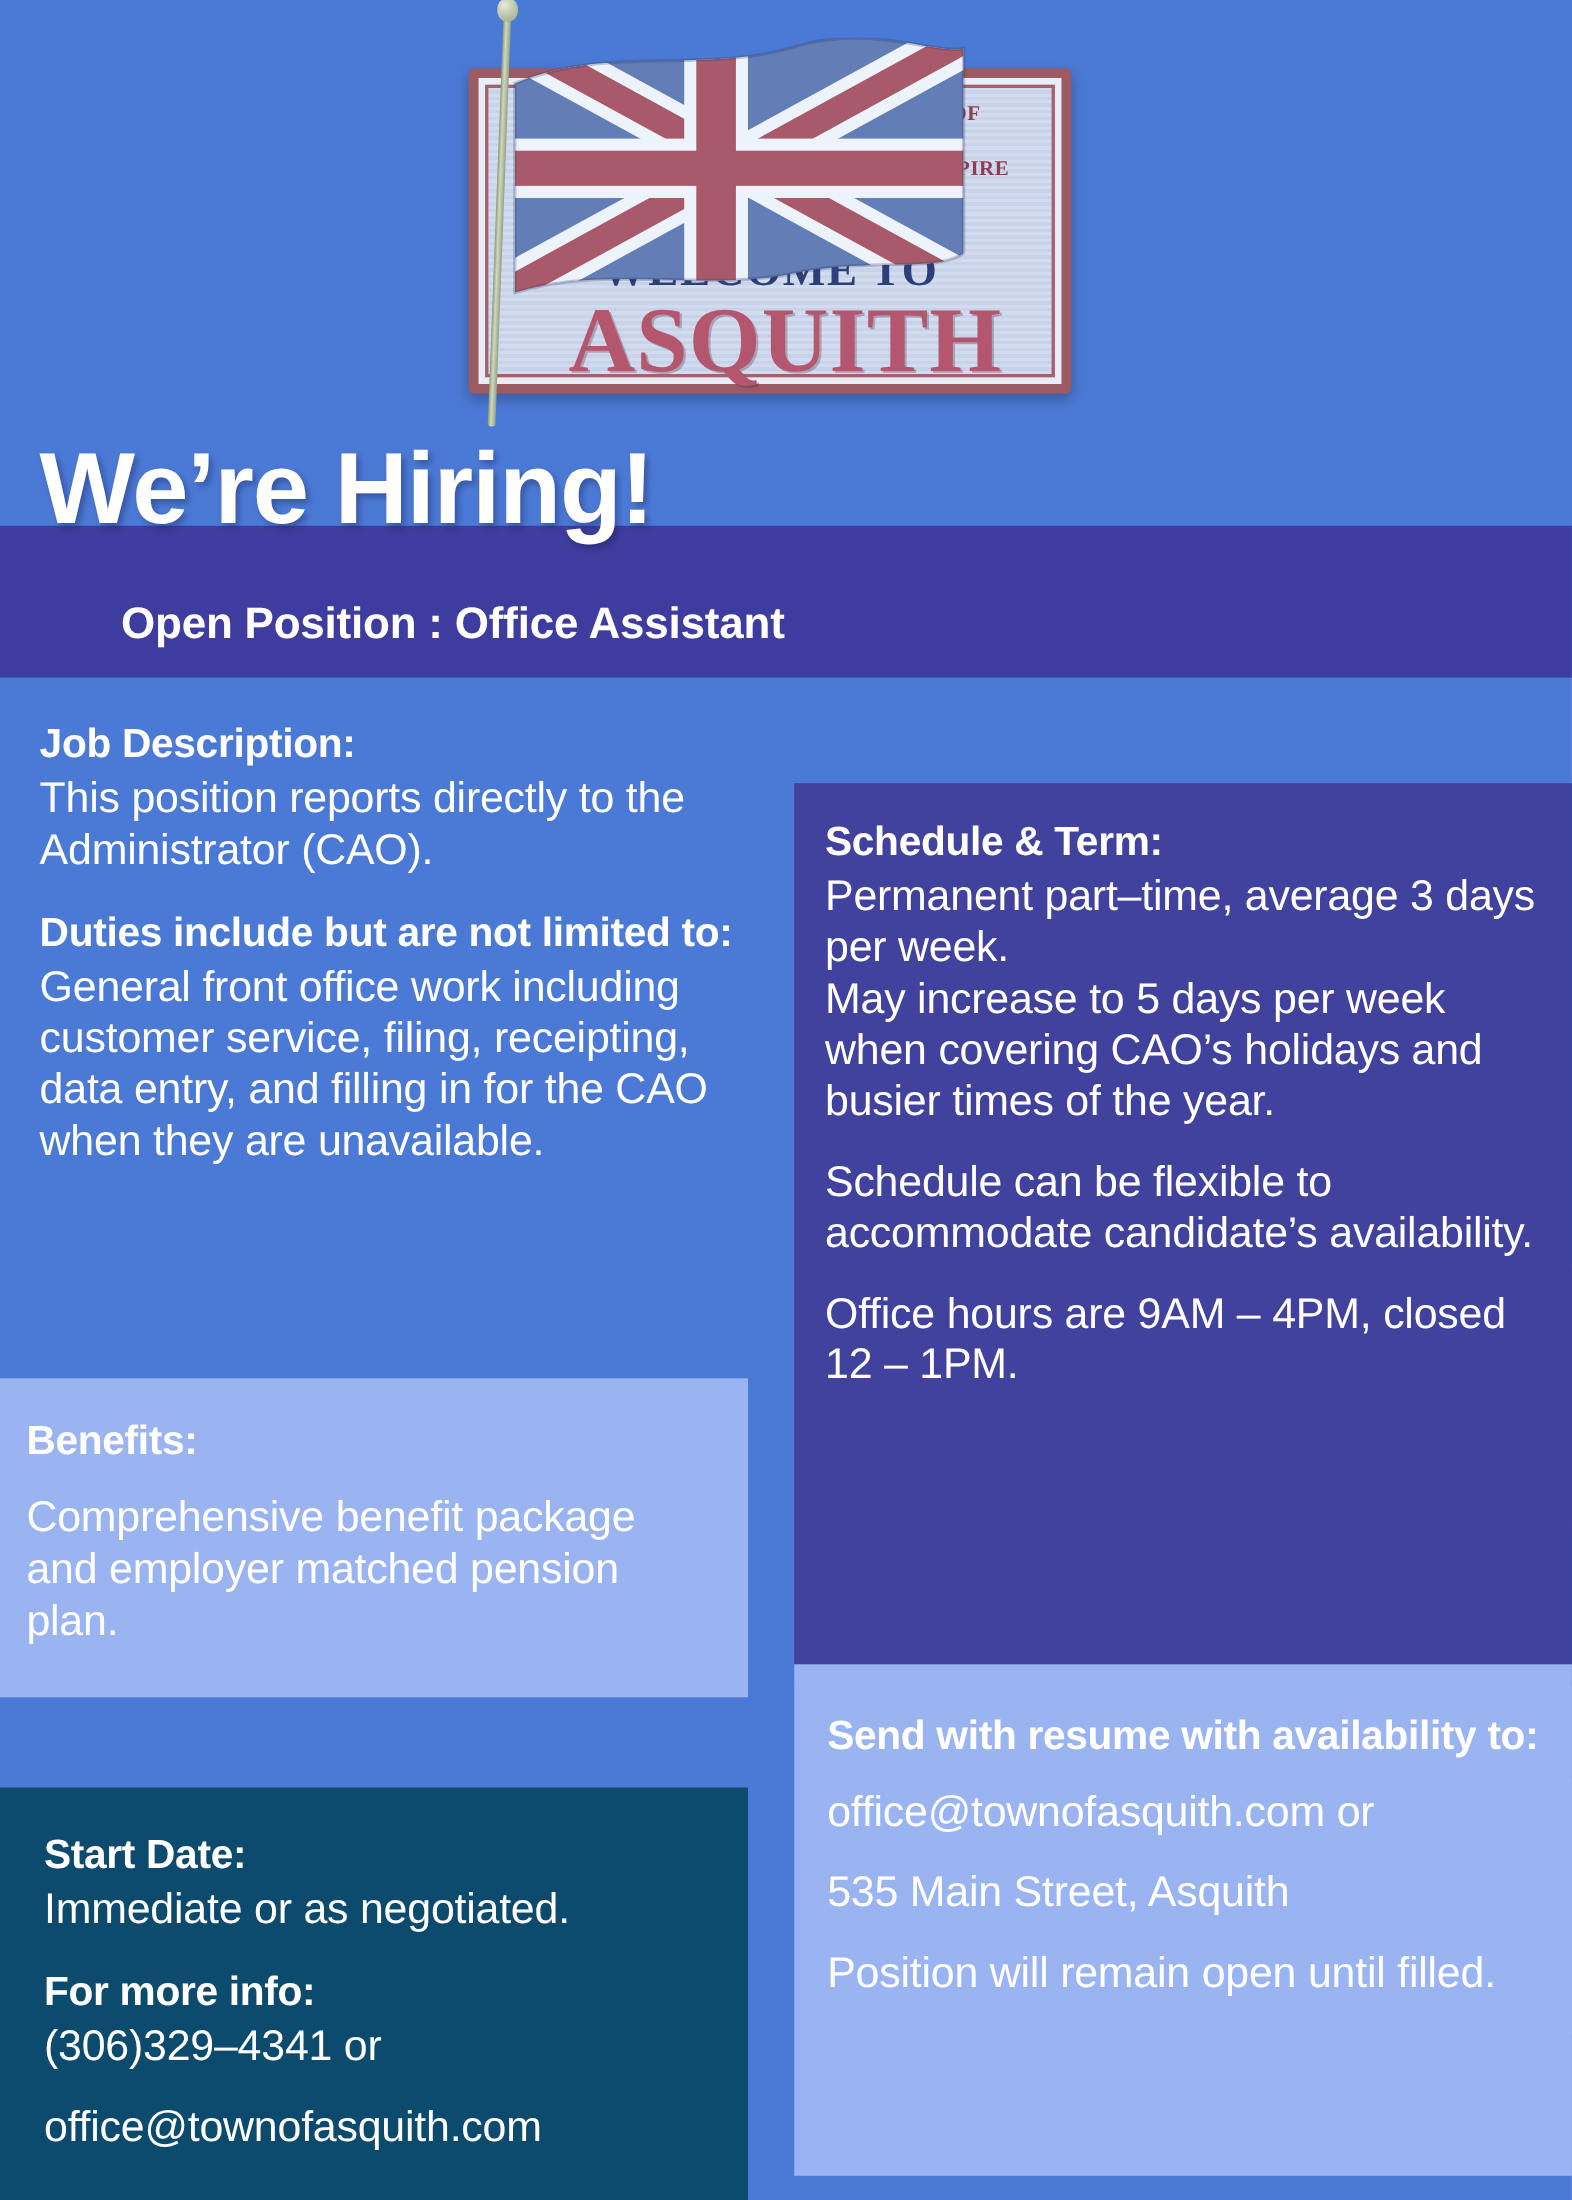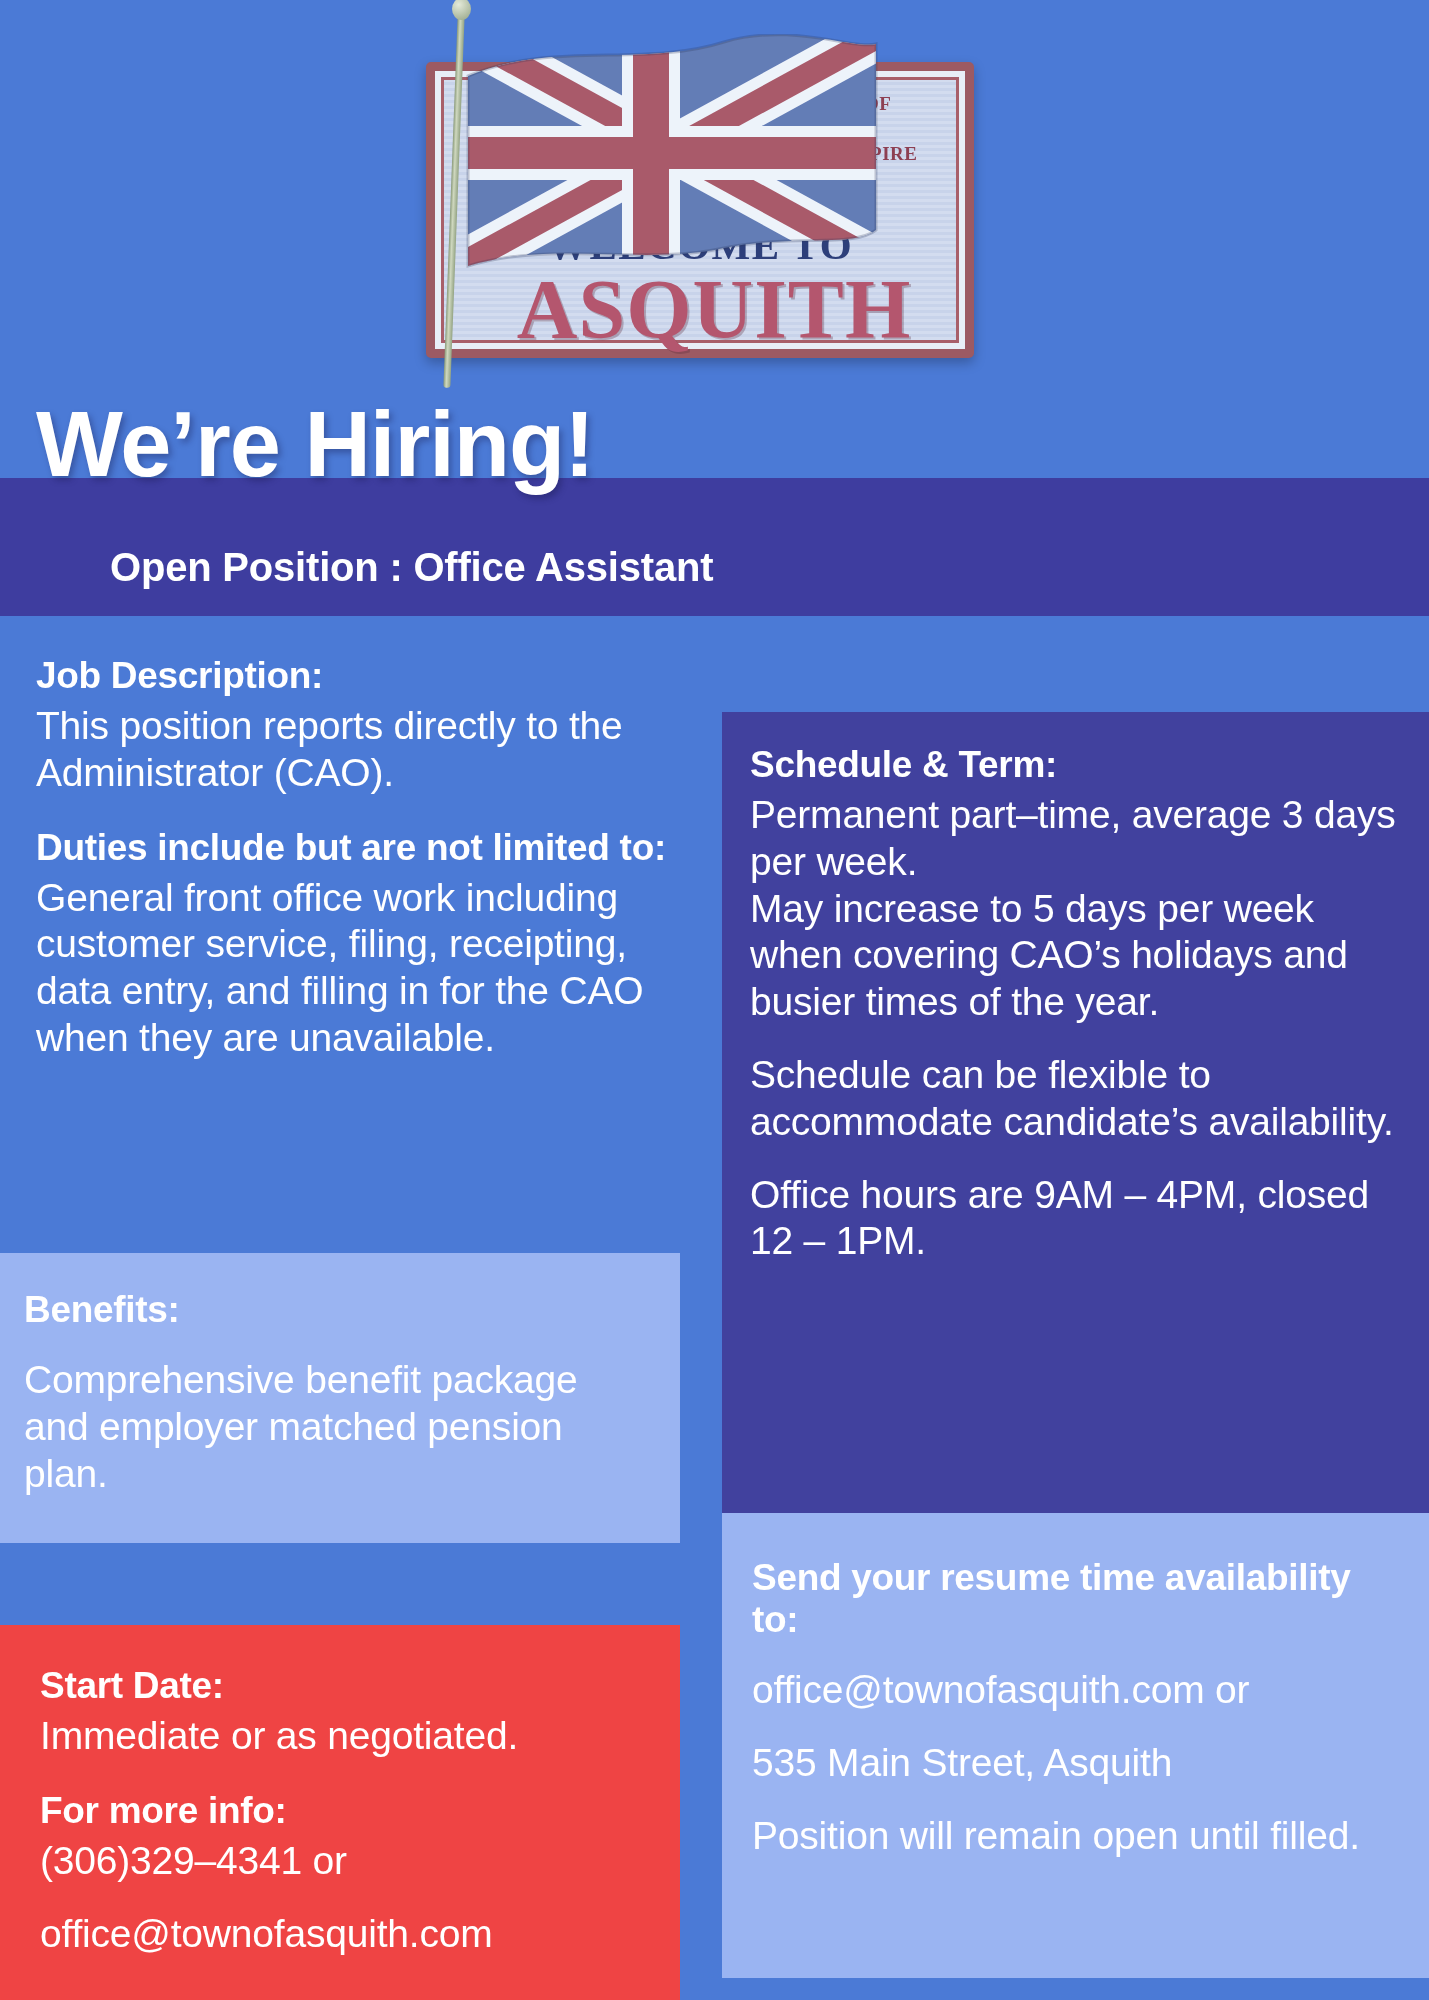--- a/index.html
+++ b/index.html
@@ -204,21 +204,21 @@
     padding: 36px 40px 30px 24px;
   }
 
   
   .startdate {
     position: absolute;
     left: 0;
     top: 1625px;
     width: 680px;
     height: 375px;
-    background: #ef4444;
+    background: #0c4a6e;
     box-sizing: border-box;
     padding: 40px 40px 30px 40px;
   }
 
   
   .resume {
     position: absolute;
     left: 722px;
     top: 1513px;
     width: 707px;
@@ -306,19 +306,19 @@
   <div class="startdate">
     <div class="panel-h">Start Date:</div>
     <p class="panel-p">Immediate or as negotiated.</p>
     <div class="gap"></div>
     <div class="panel-h">For more info:</div>
     <p class="panel-p">(306)329–4341 or</p>
     <p class="panel-p line-sp">office@townofasquith.com</p>
   </div>
 
   <div class="resume">
-    <div class="panel-h">Send your resume time availability to:</div>
+    <div class="panel-h">Send with resume with availability to:</div>
     <p class="panel-p line-sp">office@townofasquith.com or</p>
     <p class="panel-p line-sp">535 Main Street, Asquith</p>
     <p class="panel-p line-sp">Position will remain open until filled.</p>
   </div>
 
 </div>
 
 </body></html>

